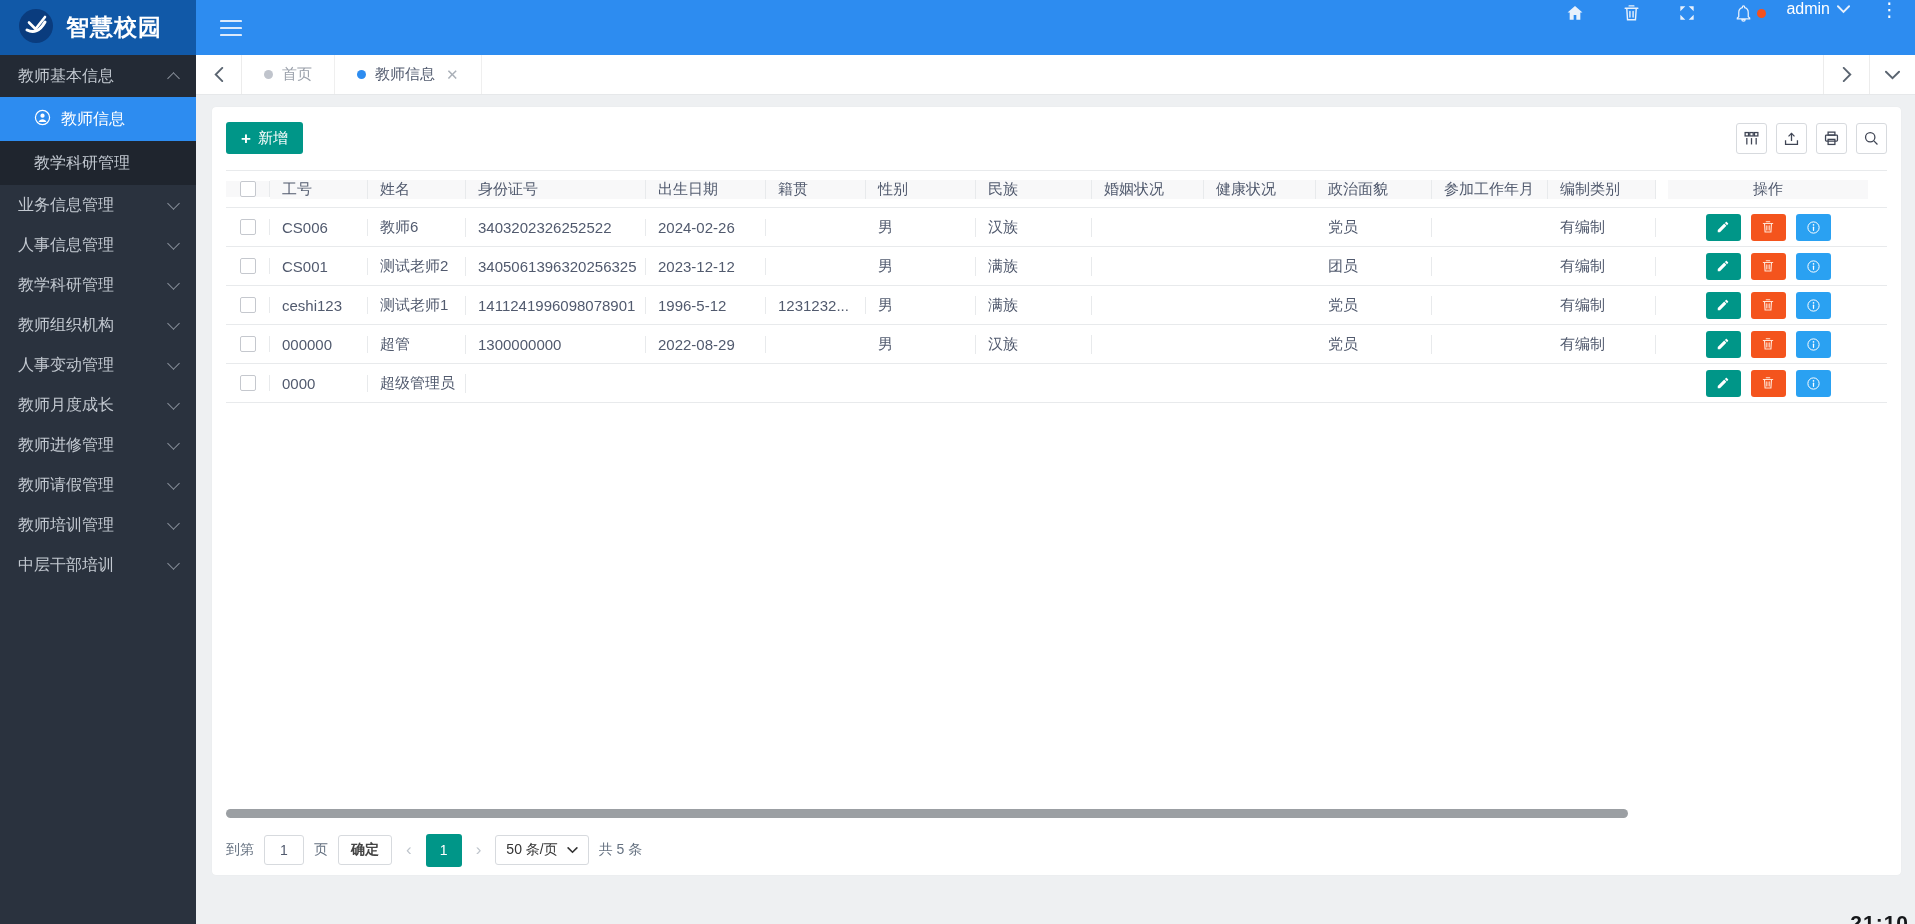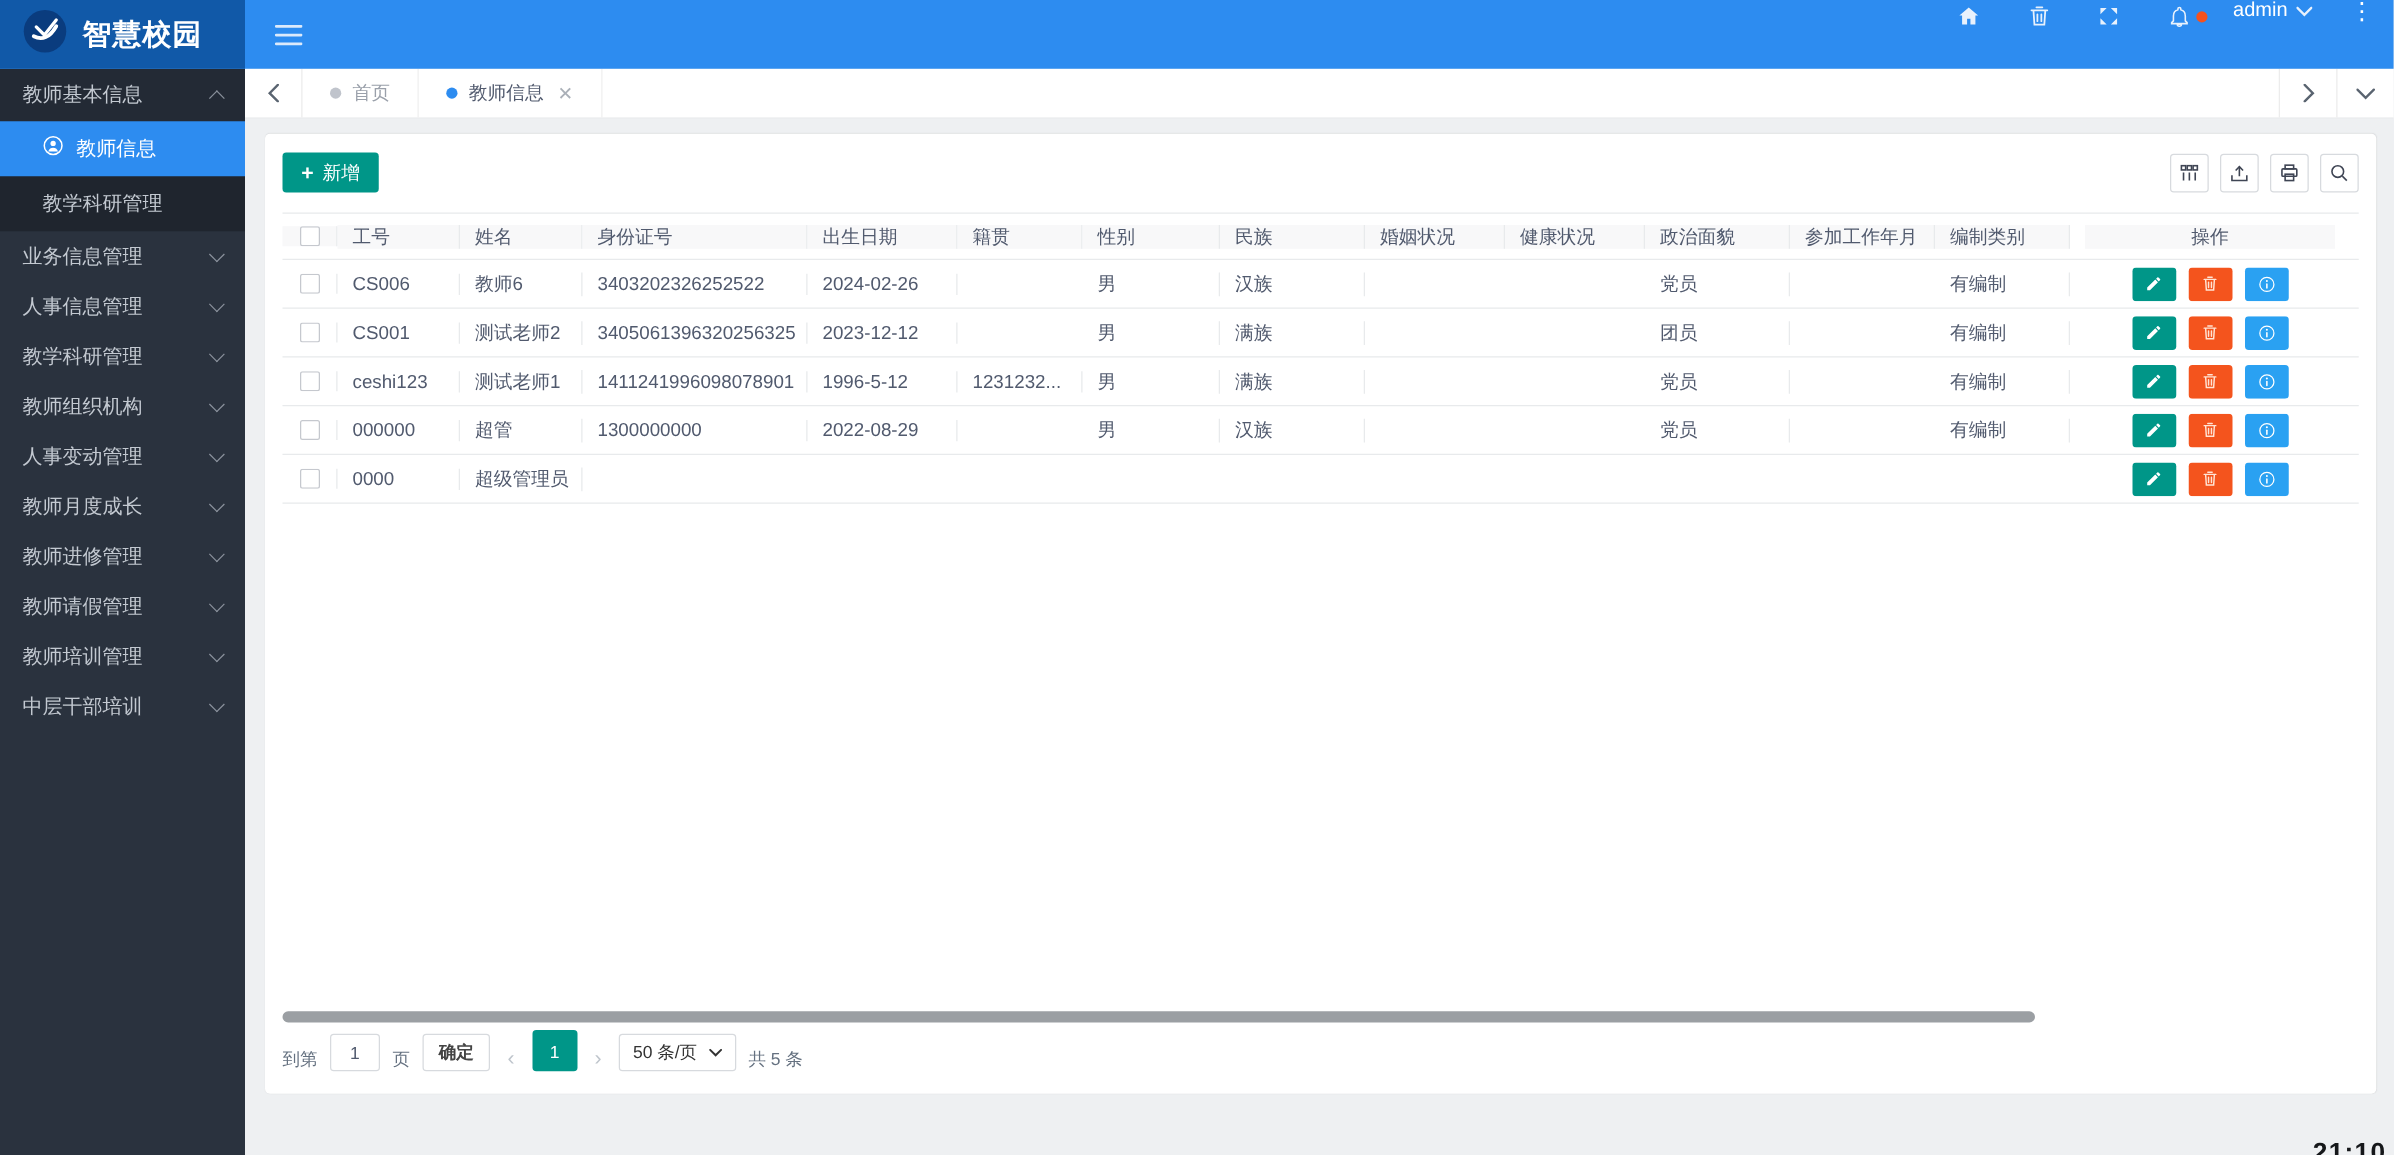--- a/index.html
+++ b/index.html
@@ -77,21 +77,21 @@
   .col-ops { width:200px; flex:none; border-right:none; justify-content:center; gap:10px; }
   .thead .col-ops { justify-content:center; }
   .checkbox { width:16px; height:16px; border:1px solid #c5c8ce; border-radius:2px; background:#fff; cursor:pointer; }
   .op-btn { width:35px; height:27px; border:none; border-radius:3px; display:flex; align-items:center; justify-content:center; cursor:pointer; }
   .op-edit { background:#009688; }
   .op-del  { background:#f4541d; }
   .op-info { background:#2aa1f2; }
 
   
   .hscrollbar { position:absolute; left:14px; bottom:57px; width:1402px; height:9px; border-radius:5px; background:#9b9fa3; cursor:pointer; }
-  .pager { position:absolute; left:14px; bottom:18px; height:34px; display:flex; align-items:flex-end; gap:10px; font-size:14px; color:#657180; }
+  .pager { position:absolute; left:14px; bottom:8px; height:34px; display:flex; align-items:center; gap:10px; font-size:14px; color:#657180; }
   .pg-input { width:40px; height:30px; border:1px solid #d7dade; border-radius:3px; text-align:center; font-size:14px; color:#515a6e; font-family:inherit; }
   .pg-confirm { height:30px; padding:0 12px; background:#fff; border:1px solid #d7dade; border-radius:3px; font-size:14px; font-weight:bold; color:#444; cursor:pointer; font-family:Liberation Sans, sans-serif; }
   .pg-arrow { color:#bfc5cc; font-size:17px; padding:0 4px; cursor:pointer; }
   .pg-page { width:36px; height:33px; background:#009688; color:#fff; border-radius:3px; display:flex; align-items:center; justify-content:center; font-size:14px; cursor:pointer; }
   .pg-select { height:30px; border:1px solid #d7dade; border-radius:3px; background:#fff; display:flex; align-items:center; gap:9px; padding:0 10px; color:#333; cursor:pointer; }
 
   
   .artifact-strip { position:absolute; left:104px; bottom:0; width:27px; height:6px; background:#4b4f52; }
   .clock-overlay { position:absolute; right:6px; bottom:-11px; font-size:21px; font-weight:bold; color:#15171a; letter-spacing:1px; }
 </style>

